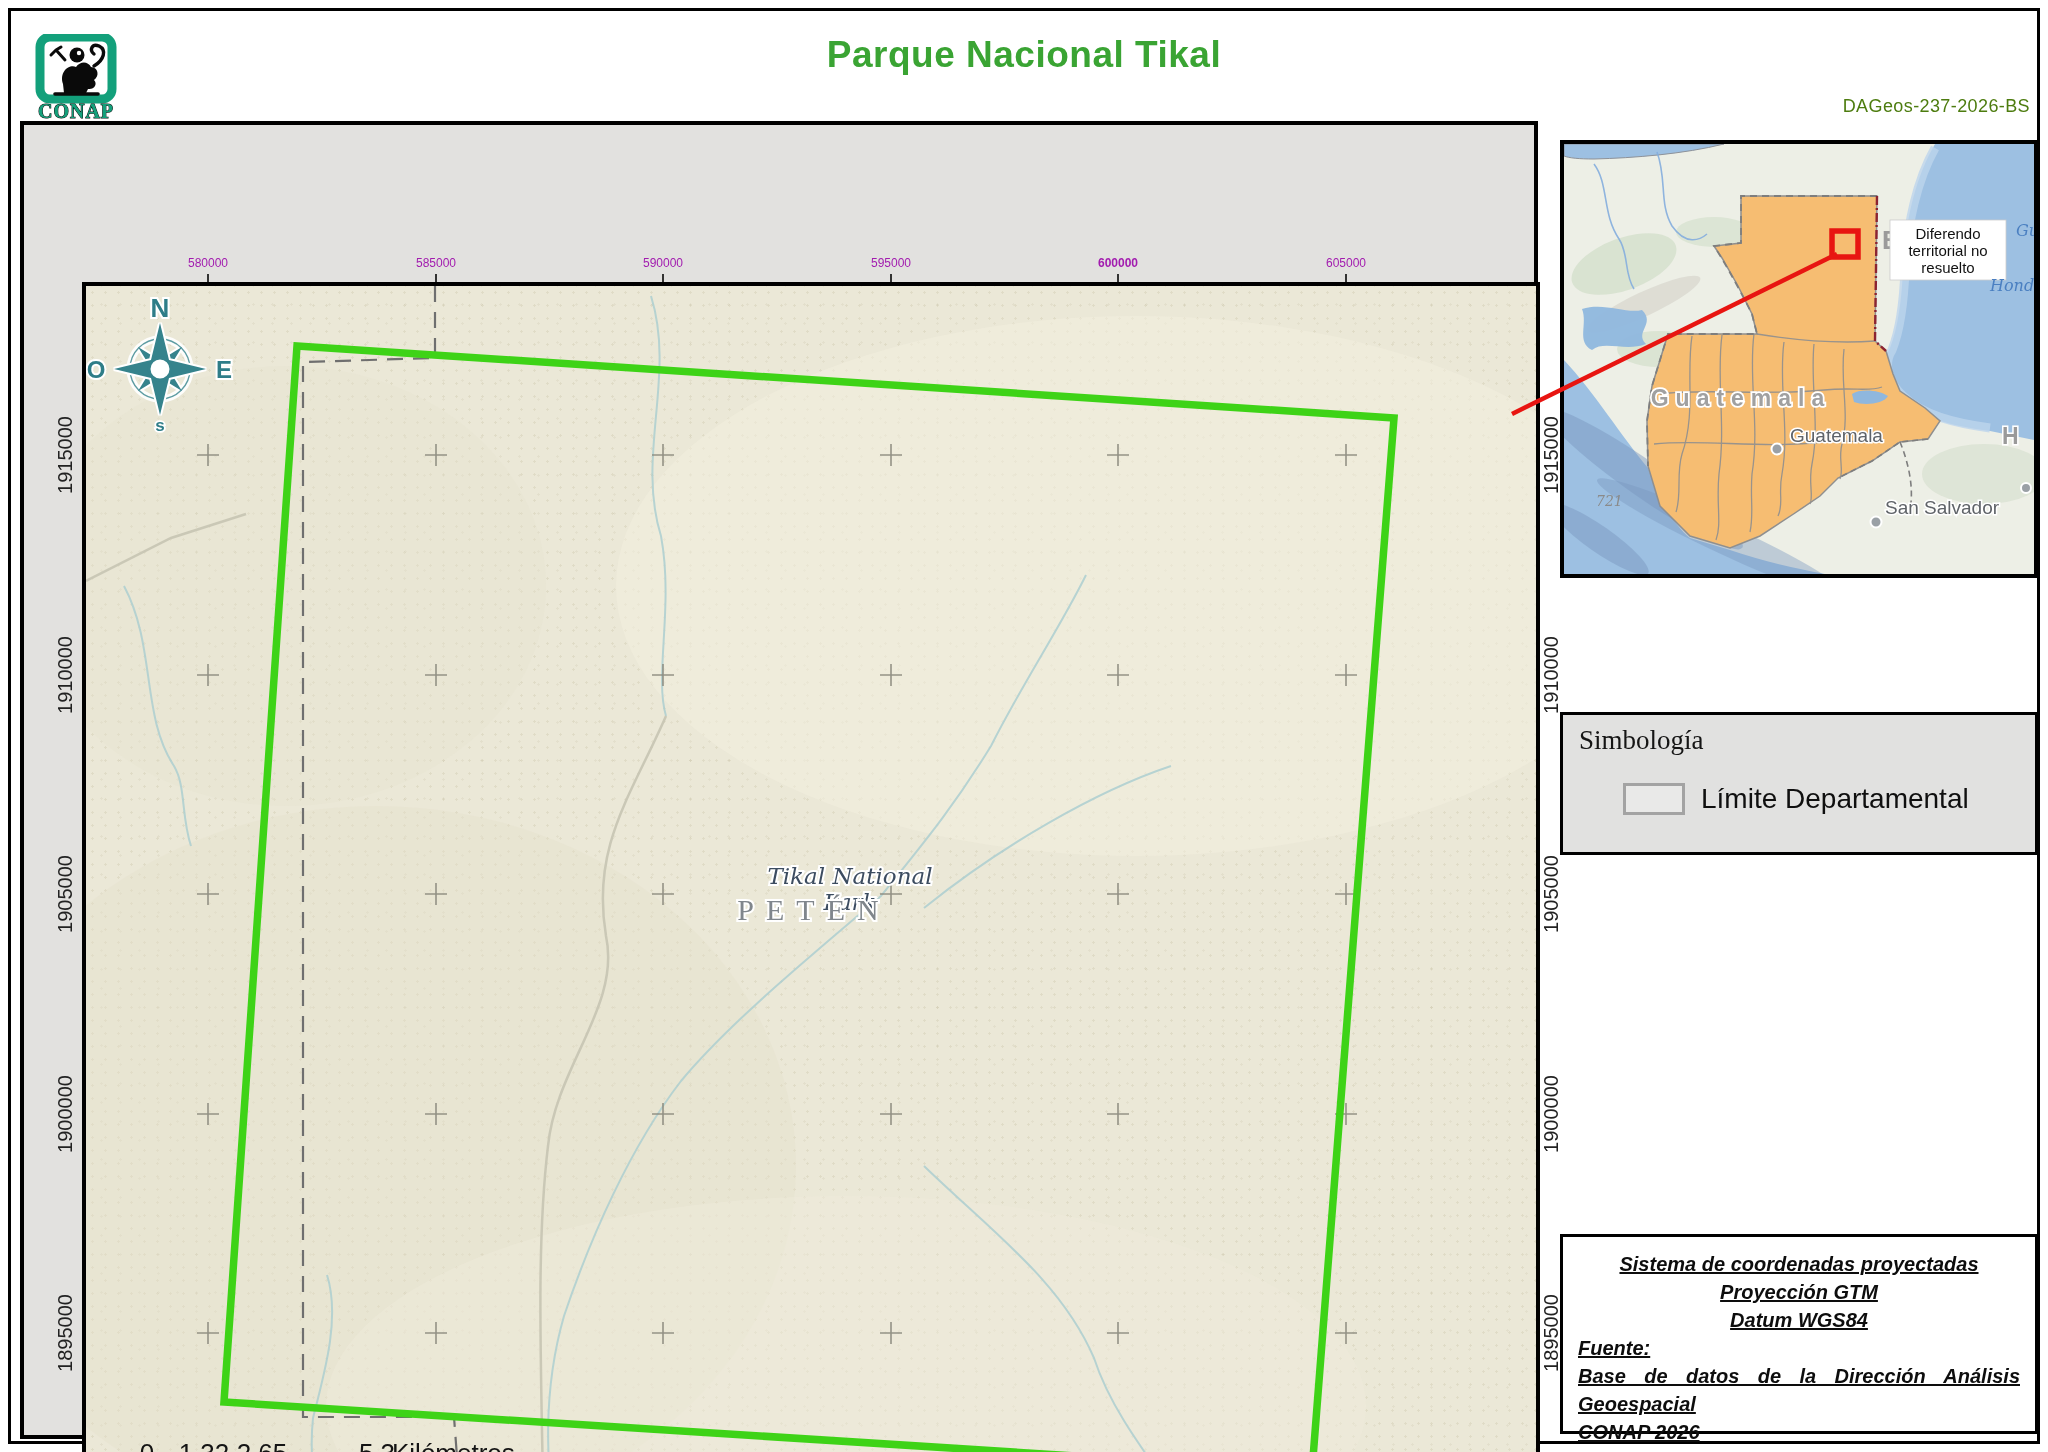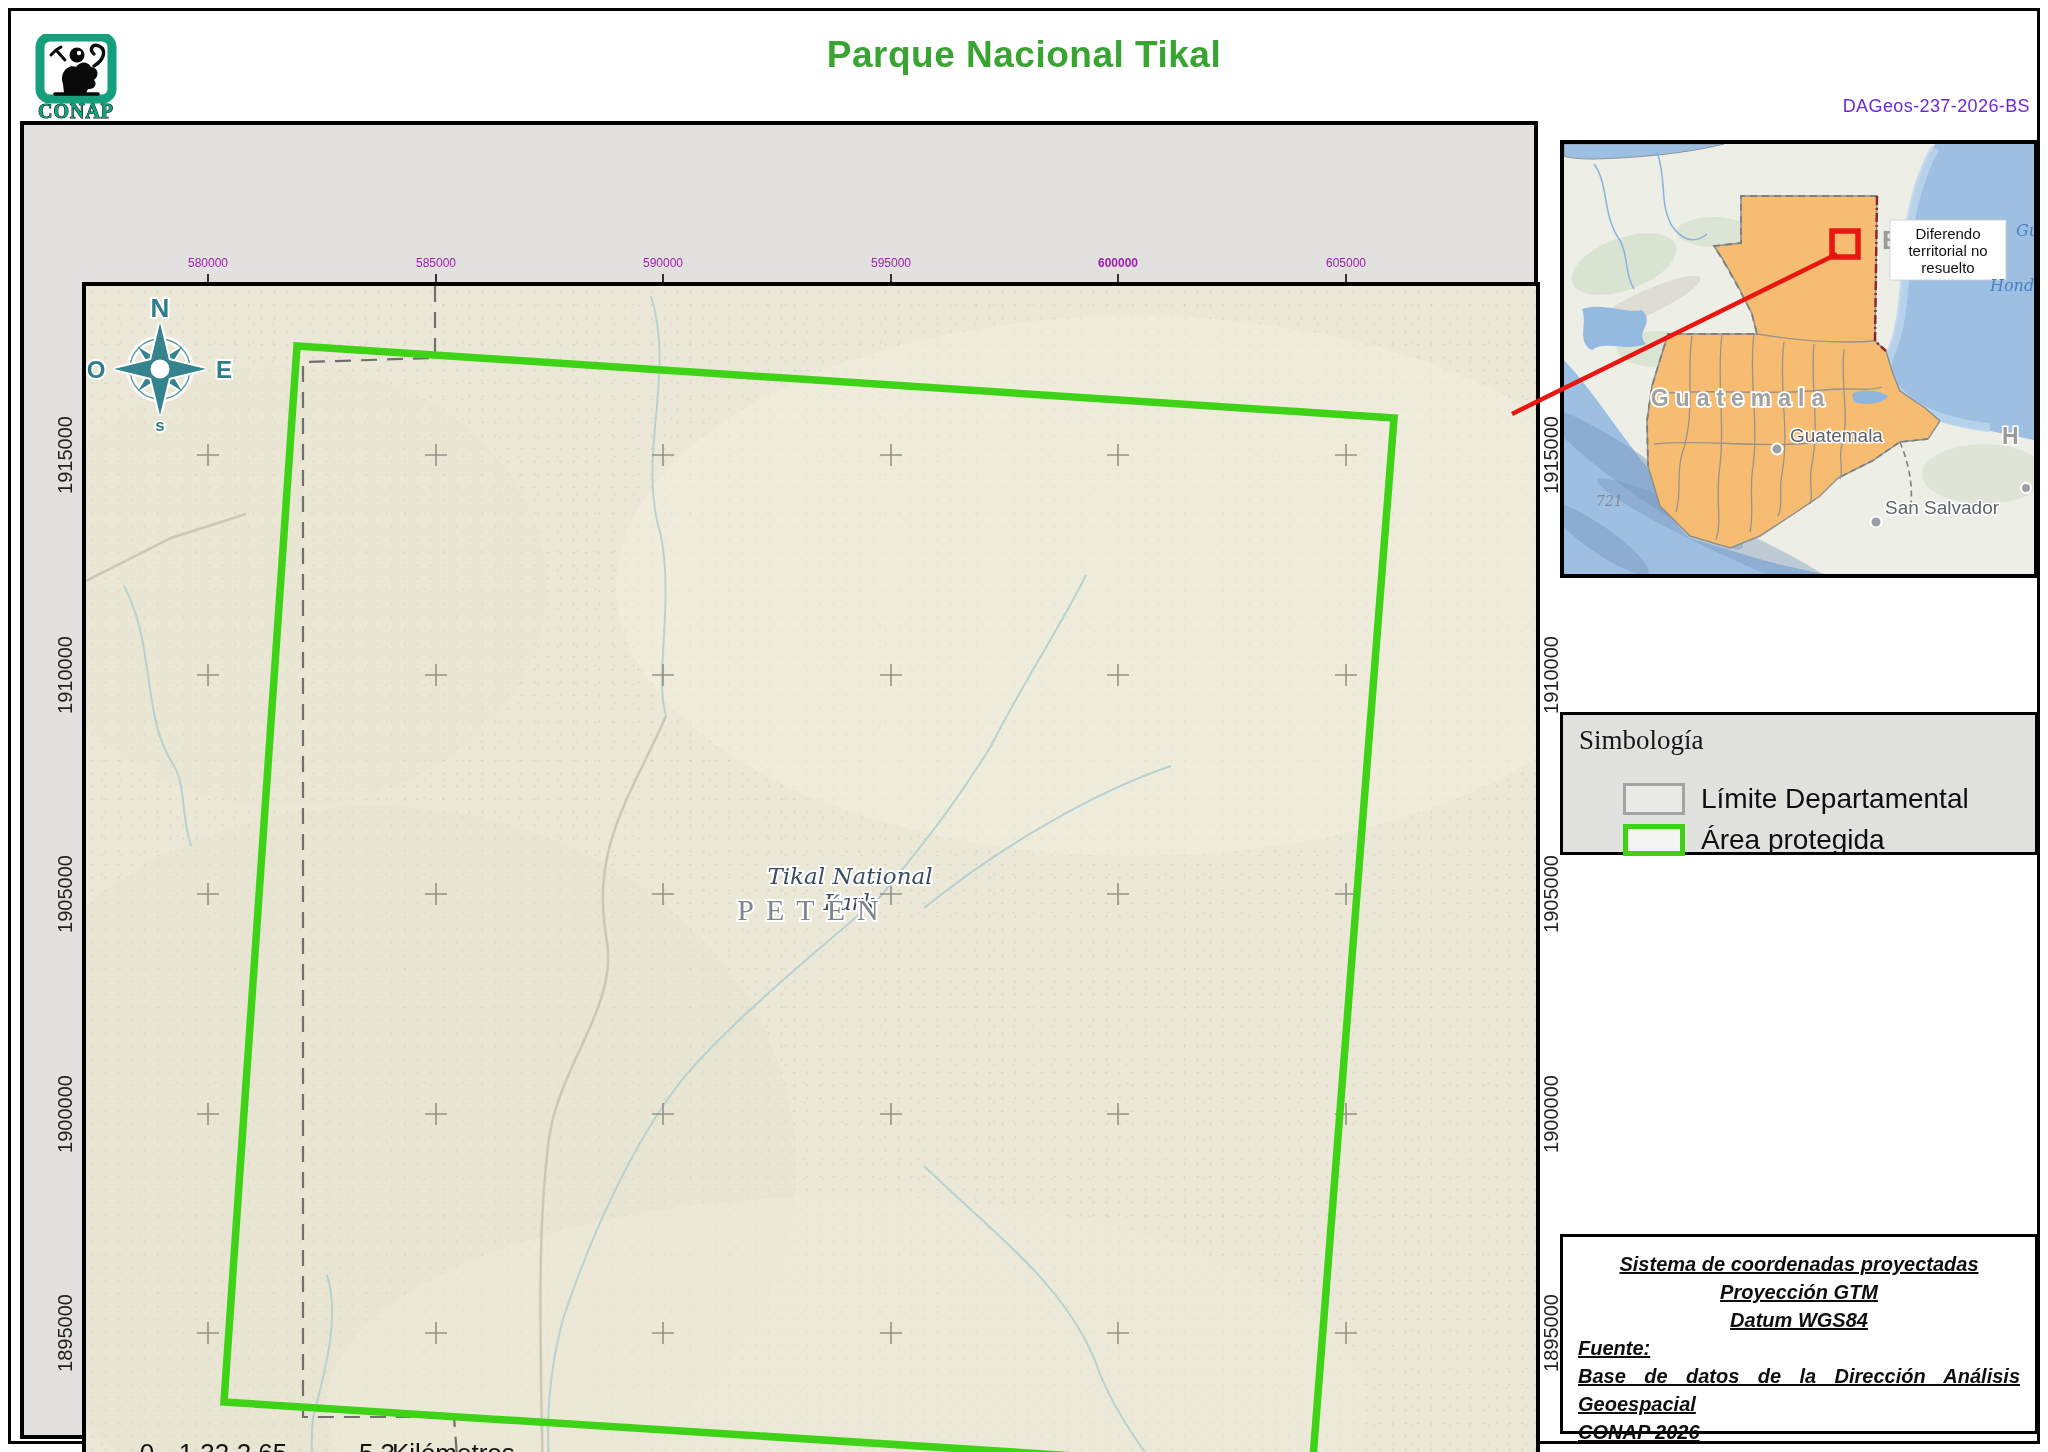--- a/index.html
+++ b/index.html
@@ -12,21 +12,21 @@
   .page-frame{position:absolute;left:8px;top:8px;width:2032px;height:1436px;border:3px solid #000;}
 
   
   .logo{position:absolute;left:28px;top:34px;width:96px;height:92px;}
   .map-title{
     position:absolute;left:524px;top:34px;width:1000px;text-align:center;
     font-size:37px;font-weight:600;letter-spacing:.5px;color:#3aa433;
   }
   .doc-id{
     position:absolute;left:1560px;top:96px;width:470px;text-align:right;
-    font-size:18px;letter-spacing:.4px;color:#6d28d9;
+    font-size:18px;letter-spacing:.4px;color:#4d7c0f;
   }
 
   
   .map-panel{
     position:absolute;left:20px;top:121px;width:1518px;height:1318px;
     border:4px solid #000;background:#e2e1df;
   }
   .map-inner{
     position:absolute;left:58px;top:157px;width:1458px;height:1253px;
     border:4px solid #000;
@@ -263,24 +263,20 @@
     <text class="serif-it" x="32" y="362" font-size="14" fill="#8a8a8a">721</text>
   </svg>
 </div>
 
 <div class="legend-box">
   <div class="legend-title">Simbología</div>
   <div class="legend-row">
     <div class="swatch dept"></div>
     <div class="legend-label">Límite Departamental</div>
   </div>
-  <div class="legend-row">
-    <div class="swatch area"></div>
-    <div class="legend-label">Área protegida</div>
-  </div>
 </div>
 
 <div class="credits-box">
   <div class="ctr">Sistema de coordenadas proyectadas</div>
   <div class="ctr">Proyección GTM</div>
   <div class="ctr">Datum WGS84</div>
   <div>Fuente:</div>
   <div class="just">Base de datos de la Dirección Análisis Geoespacial</div>
   <div>CONAP 2026</div>
   <div>Base de datos cartografía básica IGN 2010</div>

